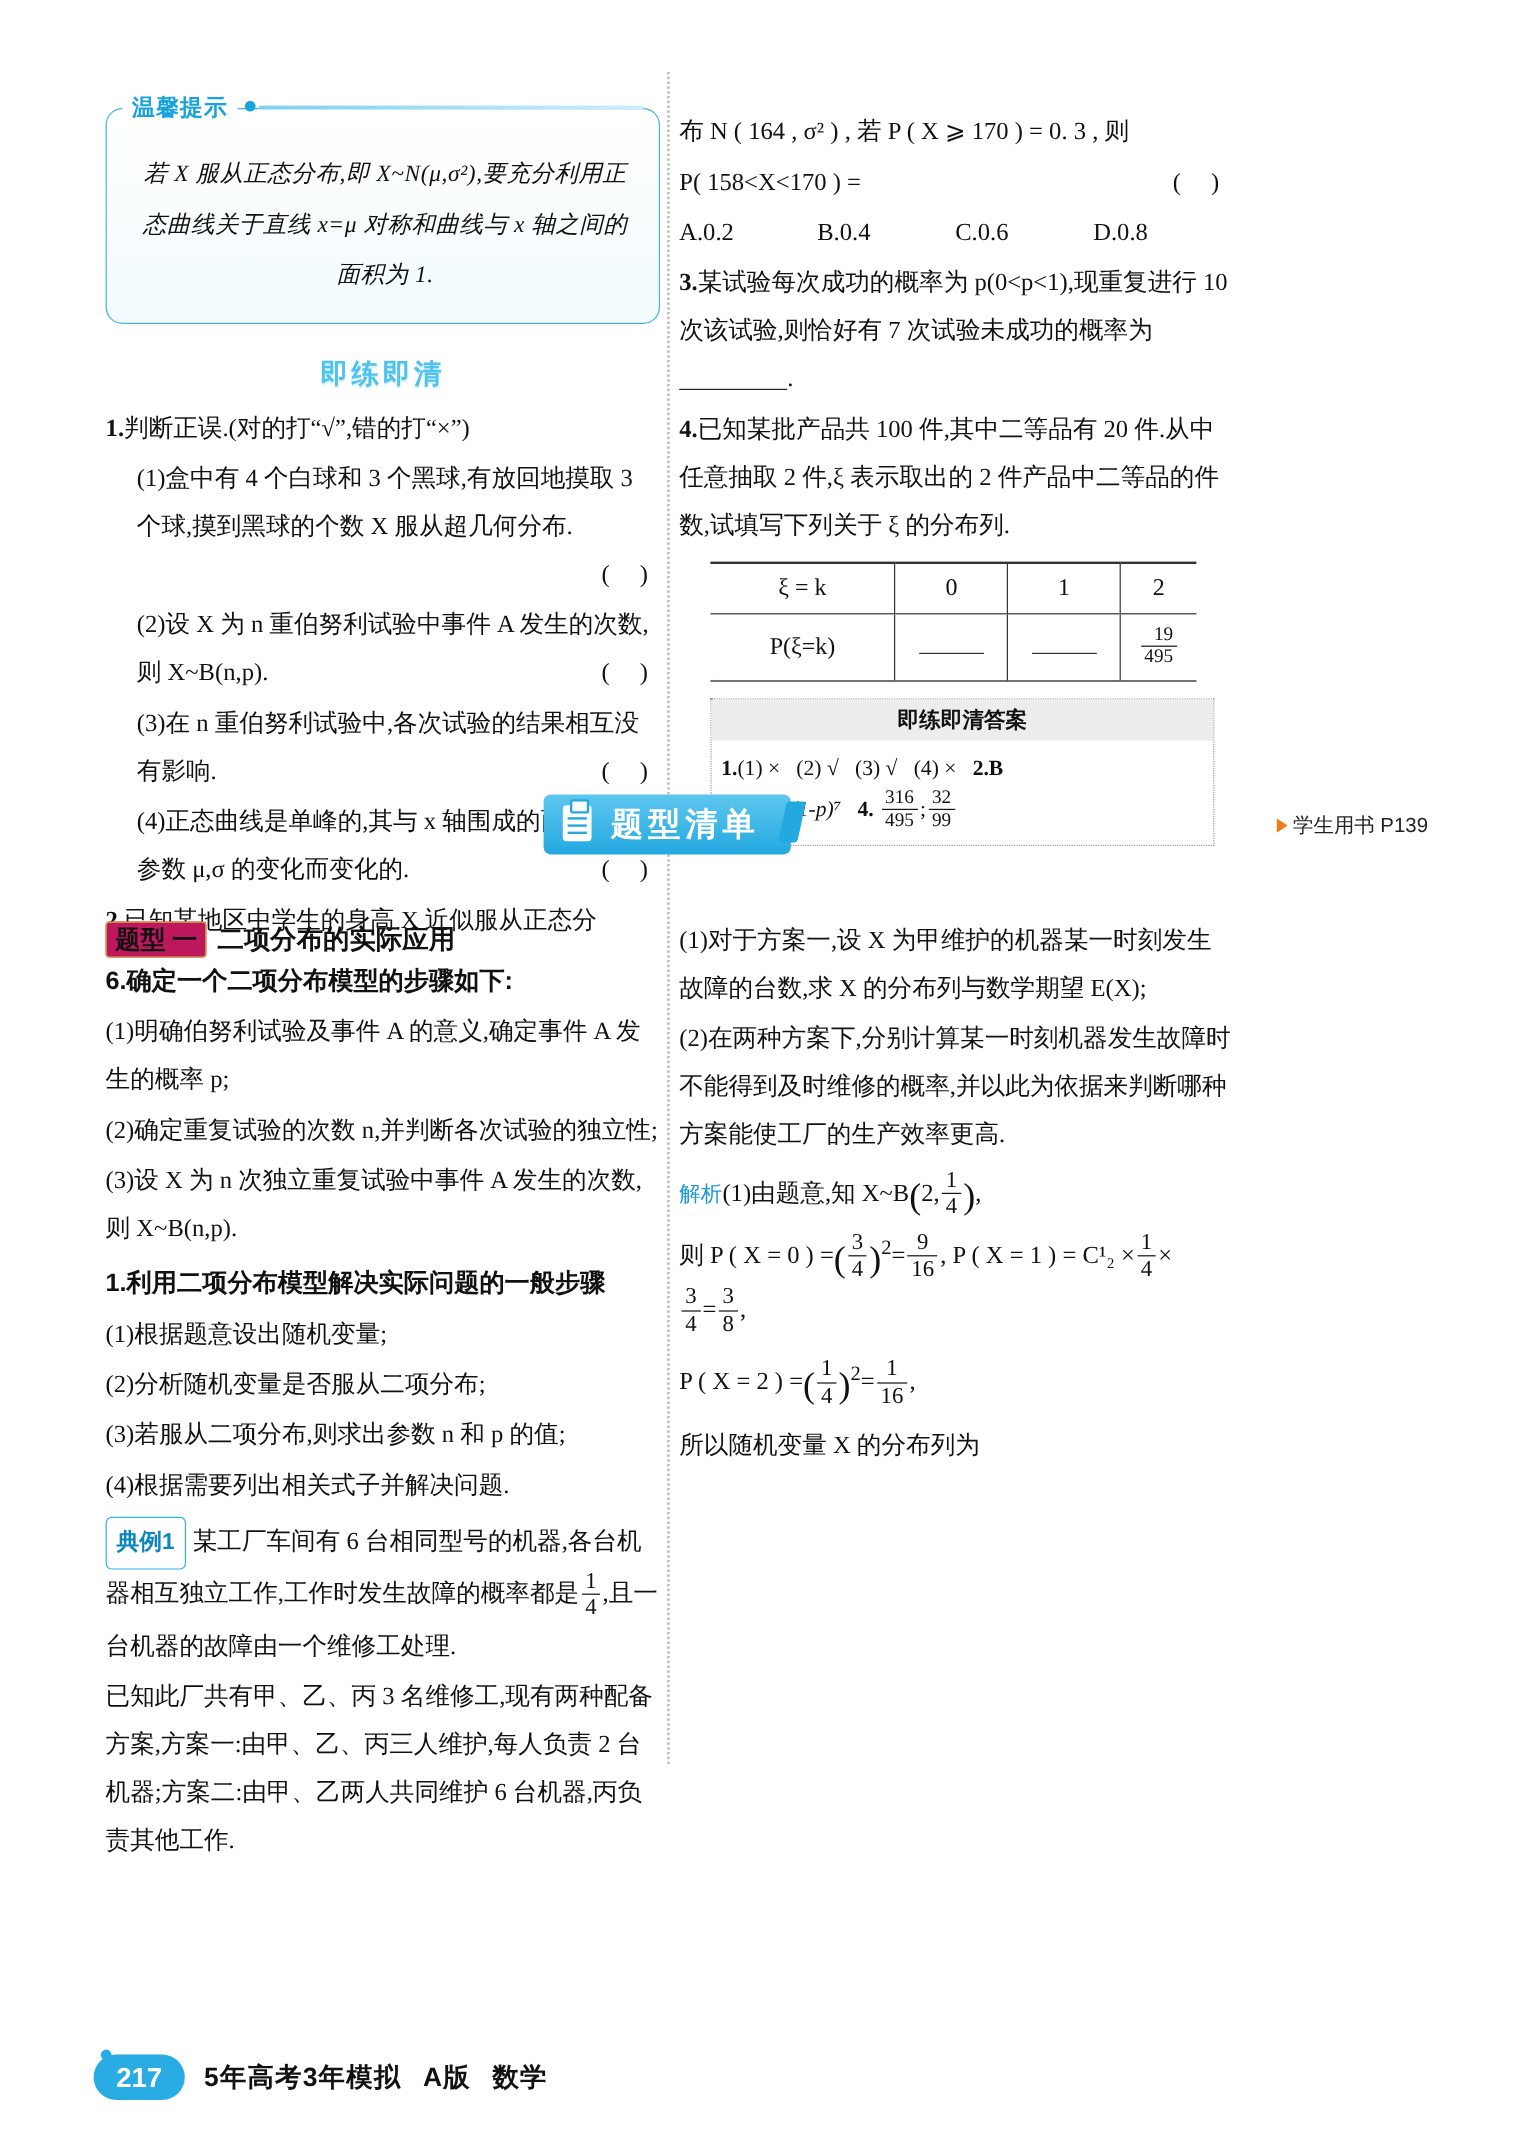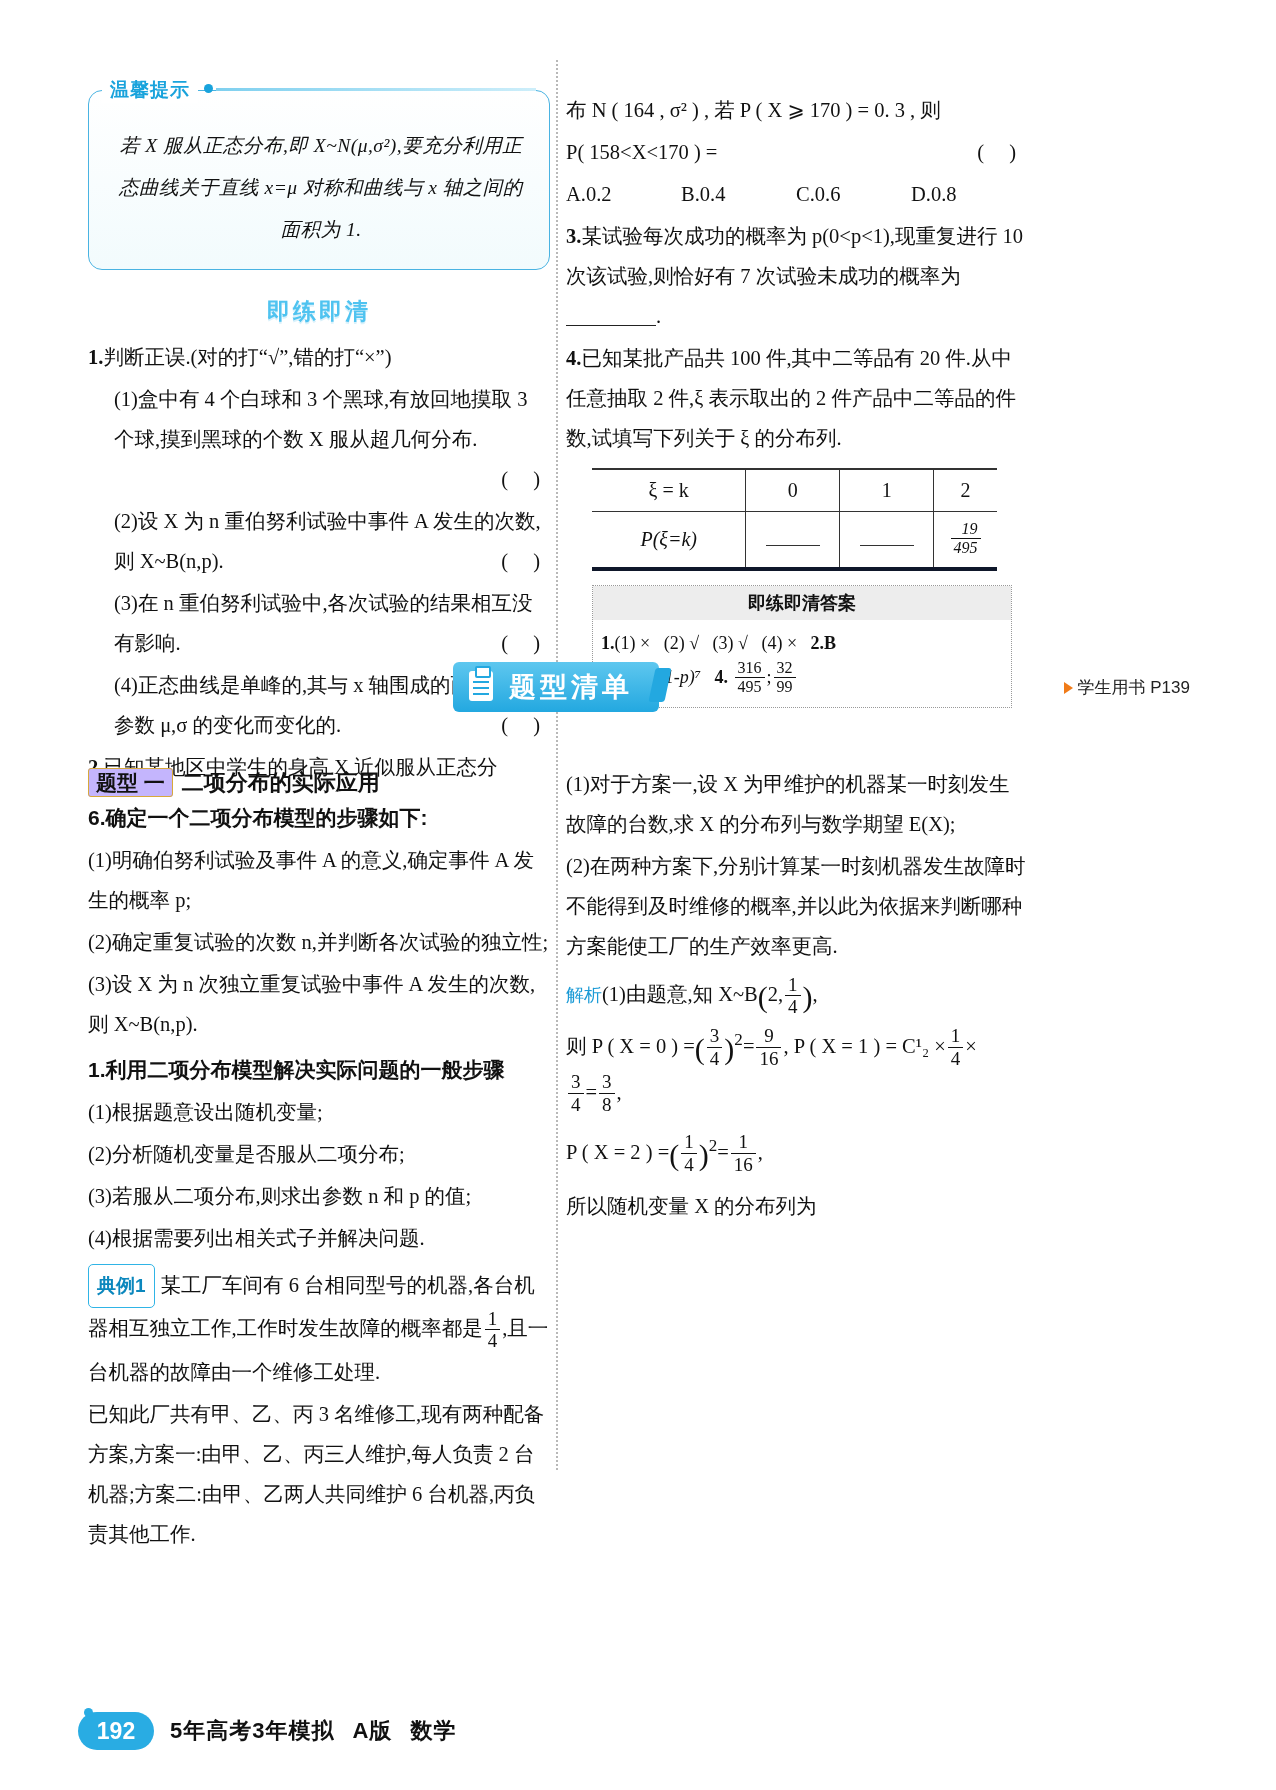--- a/index.html
+++ b/index.html
@@ -70,21 +70,21 @@
   .frac { display:inline-block; vertical-align:middle; text-align:center;
           font-size:19px; line-height:1.12; margin:0 2px; position:relative; top:-1px;}
   .frac .n { display:block; border-bottom:1.3px solid #111; padding:0 3px; }
   .frac .d { display:block; padding:0 3px; }
   .frac.sm { font-size:16px;text-align:right; }
 
   
   table.dist { border-collapse:collapse; width:405px; margin:10px 0 0 26px; font-size:20px; }
   table.dist td { text-align:center; padding:9px 4px; }
   table.dist tr.r0 td { border-top:2px solid #333; }
-  table.dist tr.r2 td { border-bottom:4px solid #0f172a;font-style:italic; }
+  table.dist tr.r2 td { border-bottom:1px solid #0f172a; }
   table.dist td.vl { border-left:1px solid #333; }
   .dash { display:inline-block; width:54px; border-bottom:1.3px solid #333; height:12px;}
 
   
   .ansbox { margin:14px 0 0 26px; width:420px; border:1.5px dotted #999; }
   .ansbox .hd { background:#ededed; text-align:center; font-weight:bold;
                 font-size:18px; padding:5px 0;
                 font-family:"Liberation Sans","DejaVu Sans",sans-serif; }
   .ansbox .bd { padding:6px 8px 10px 8px; font-size:18px; line-height:34px; }
 
@@ -107,22 +107,22 @@
                    background:#23a8e0; box-shadow:0 6px 0 #23a8e0, 0 12px 0 #23a8e0; }
   .stu-ref { position:absolute; right:0px; top:14px; font-size:17px; color:#222;
              font-family:"Liberation Sans","DejaVu Sans",sans-serif; white-space:nowrap;}
   .stu-ref .tri { display:inline-block; width:0;height:0;
                   border-left:9px solid #f07b19; border-top:6px solid transparent;
                   border-bottom:6px solid transparent; margin-right:5px; vertical-align:-1px;}
 
   
   .tixing { margin-top:6px; font-size:22px; font-weight:bold;
             font-family:"Liberation Sans","DejaVu Sans",sans-serif; }
-  .tixing .tag { background:#c4b5fd; border:1.2px solid #d8a93a; color:#111;
-                 padding:2px 7px; border-radius:3px; margin-right:9px; font-size:21px;}
+  .tixing .tag { background:#be185d; border:1.2px solid #d8a93a; color:#111;
+                 padding:2px 7px; border-radius:3px; margin-right:9px; font-size:21px;font-family:Liberation Serif, serif;}
   .sub-b { font-weight:bold; font-size:21px; line-height:40px;
            font-family:"Liberation Sans","DejaVu Sans",sans-serif; }
 
   .dianli { display:inline-block; background:#fff; border:1.5px solid #2fb4e6;
             border-radius:5px; color:#0b87bd; font-weight:bold; font-size:19px;
             padding:1px 8px; margin-right:6px;
             font-family:"Liberation Sans","DejaVu Sans",sans-serif; }
   .jiexi { color:#1a9ad6; font-weight:normal; font-size:18px; 
            font-family:"Liberation Sans","DejaVu Sans",sans-serif; }
 
@@ -359,20 +359,20 @@
         <span class="d">16</span>
       </span><span>,</span>
     </div>
 
     <div class="q" style="margin-top:10px;">所以随机变量 X 的分布列为</div>
   </div>
 
   <div class="footer">
     <div style="position:relative;">
       <span class="pg-dot"></span>
-      <div class="pg-badge">192</div>
+      <div class="pg-badge">217</div>
     </div>
     <div class="foot-txt">
       <span>5年高考3年模拟</span><span class="sep"></span><span>A版</span><span class="sep"></span><span>数学</span>
     </div>
   </div>
 
 </div>
 
 </body></html>

